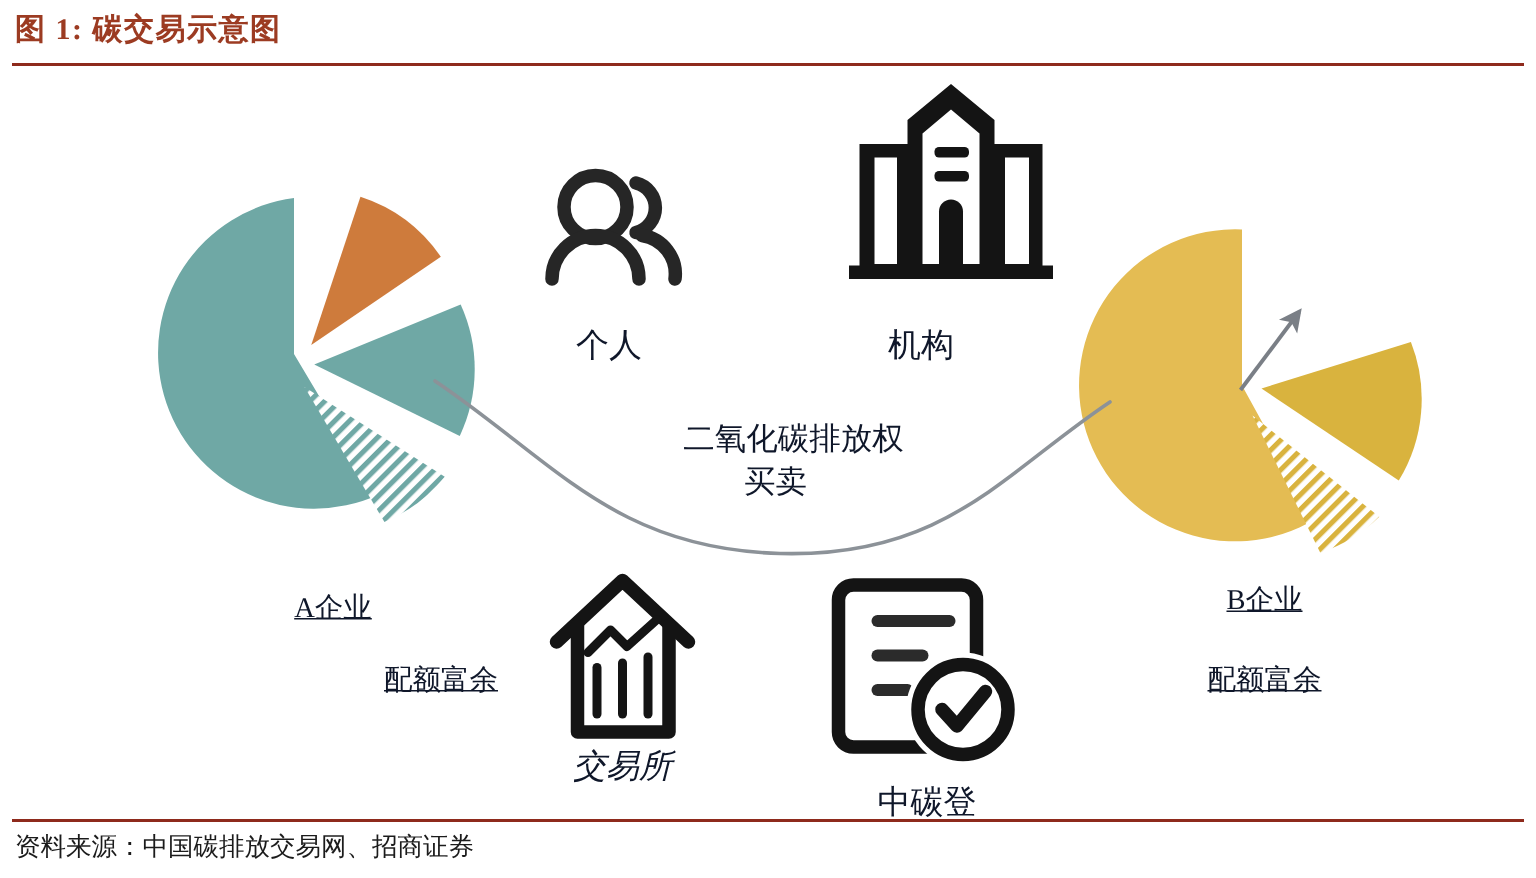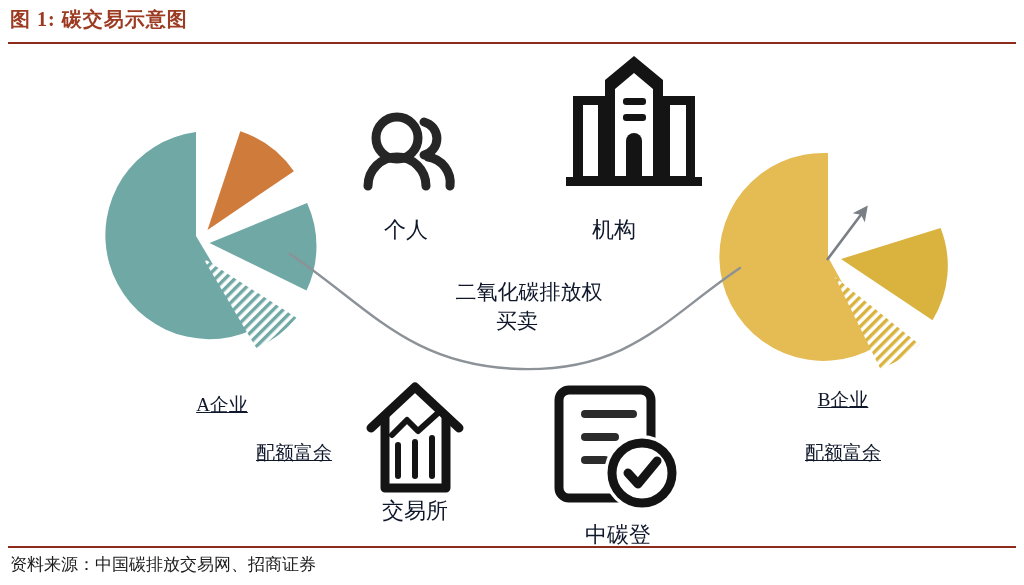--- a/index.html
+++ b/index.html
@@ -205,21 +205,21 @@
 
         <circle cx="642" cy="427" r="30" fill="none" stroke="#141414" stroke-width="9"></circle>
         <path d="M 628 427 L 638 438 L 657 415" fill="none" stroke="#141414" stroke-width="9" stroke-linecap="round" stroke-linejoin="round"></path>
       </g>
     </svg>
   </div>
 
   <div class="lbl lbl-icon lbl-w" style="left:296px; top:215px;">个人</div>
   <div class="lbl lbl-icon lbl-w" style="left:504px; top:215px;">机构</div>
 
-  <div class="lbl lbl-icon lbl-w" style="left:305px; top:496px;">交易所</div>
+  <div class="lbl lbl-icon lbl-w" style="left:305px; top:496px;font-style:italic;">交易所</div>
   <div class="lbl lbl-icon lbl-w" style="left:508px; top:496px;margin-top:24px;">中碳登</div>
 
   <div class="lbl lbl-center lbl-w" style="left:419px; top:278px; width:220px;">二氧化碳排放权</div>
   <div class="lbl lbl-center lbl-w" style="left:407px; top:307px; width:220px;">买卖</div>
 
   <div class="lbl lbl-entity lbl-w" style="left:112px; top:392px;">A企业</div>
   <div class="lbl lbl-entity lbl-w" style="left:112px; top:440px;text-align:right;">配额富余</div>
 
   <div class="lbl lbl-entity lbl-w" style="left:733px; top:387px;">B企业</div>
   <div class="lbl lbl-entity lbl-w" style="left:733px; top:440px;">配额富余</div>

